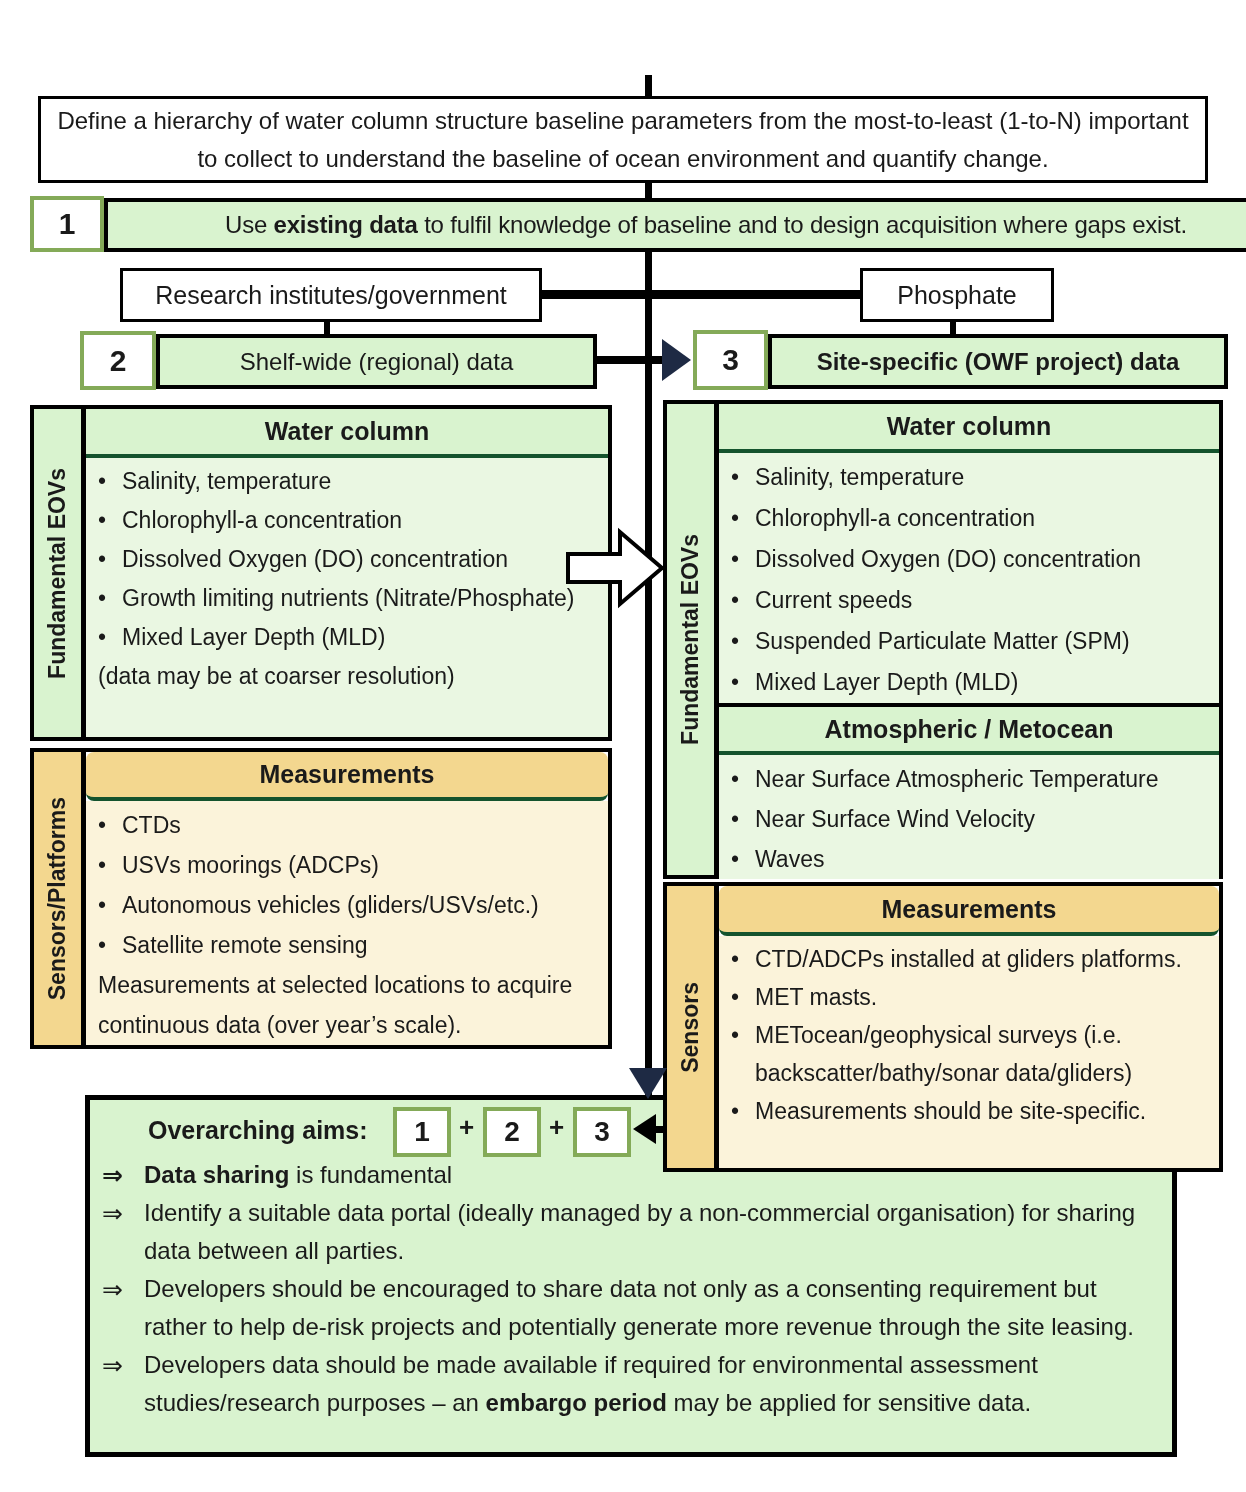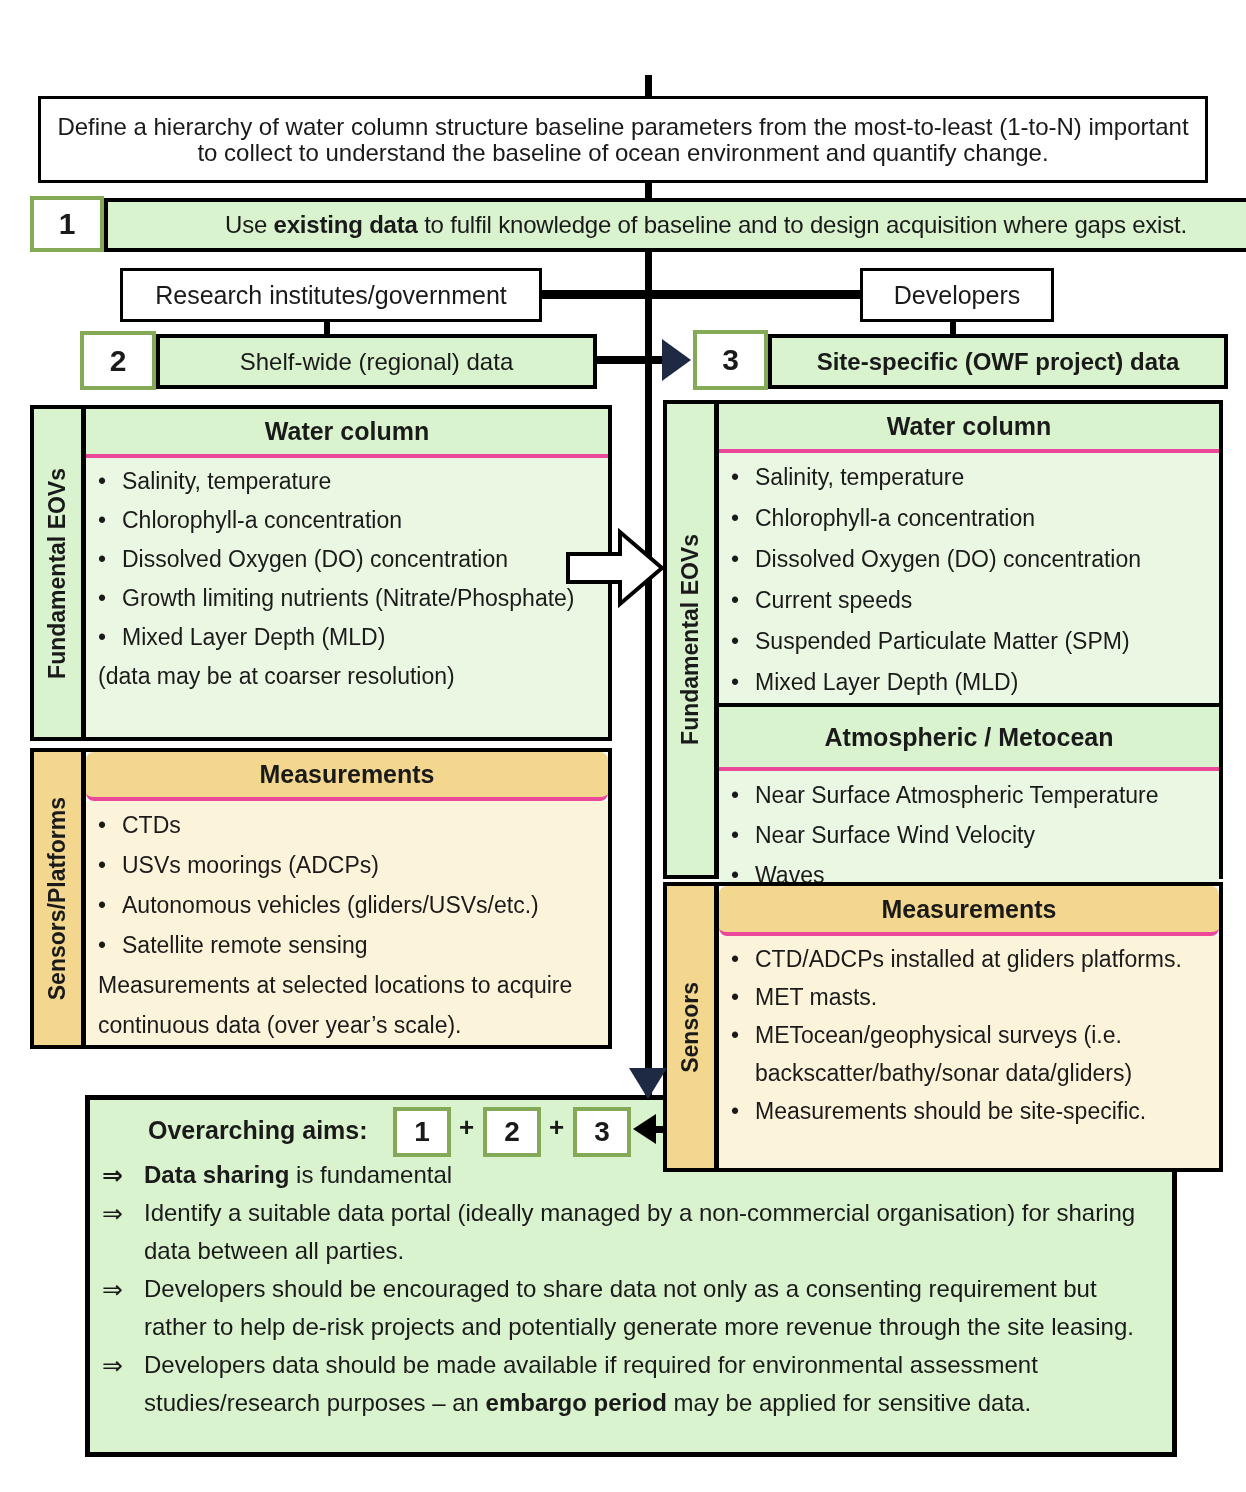--- a/index.html
+++ b/index.html
@@ -19,21 +19,21 @@
   .box-center{display:flex;align-items:center;justify-content:center;text-align:center;}
   .green-bar{background:var(--green);border:4px solid #000;}
   .white-box{background:#fff;border:3px solid #000;}
   .badge{background:#fff;border:4px solid var(--badge);display:flex;align-items:center;justify-content:center;font-weight:bold;font-size:30px;}
   .group{border:4px solid #000;display:flex;background:#fff;}
   .strip{width:52px;border-right:5px solid #000;display:flex;align-items:center;justify-content:center;flex:none;}
   .strip.g{background:var(--green);}
   .strip.t{background:var(--tan);}
   .vlabel{writing-mode:vertical-rl;transform:rotate(180deg);font-weight:bold;font-size:23px;white-space:nowrap;}
   .gmain{flex:1;display:flex;flex-direction:column;min-width:0;}
-  .ghead{border-bottom:4px solid #ec4899;display:flex;align-items:center;justify-content:center;font-weight:bold;font-size:25px;flex:none;}
+  .ghead{border-bottom:4px solid #14532d;display:flex;align-items:center;justify-content:center;font-weight:bold;font-size:25px;flex:none;}
   .ghead.g{background:var(--green);}
   .ghead.t{background:var(--tan);border-radius:8px;}
   .gbody{flex:1;padding:4px 6px 0 12px;font-size:23px;}
   .gbody.g{background:var(--green-light);}
   .gbody.t{background:var(--cream);}
   .bullet{display:flex;}
   .bullet .mk{width:24px;flex:none;}
   .bullet .tx{flex:1;}
   .note{padding-left:0;}
   .lh41{line-height:41px;}
@@ -55,36 +55,36 @@
 <div id="canvas">
 
   <div class="line" style="left:645px;top:75px;width:7px;height:22px;"></div>
   <div class="line" style="left:645px;top:181px;width:7px;height:19px;"></div>
   <div class="line" style="left:645px;top:249px;width:7px;height:846px;"></div>
   <div class="line" style="left:540px;top:290px;width:322px;height:9px;"></div>
   <div class="line" style="left:324px;top:320px;width:6px;height:14px;"></div>
   <div class="line" style="left:950px;top:320px;width:6px;height:14px;"></div>
 
 
-  <div class="abs box-center" style="left:38px;top:96px;width:1170px;height:87px;background:#fff;border:3px solid #000;font-size:24px;line-height:26px;padding:0 14px;">
+  <div class="abs box-center" style="left:38px;top:96px;width:1170px;height:87px;background:#fff;border:3px solid #000;font-size:24px;line-height:38px;padding:0 14px;">
     <span>Define a hierarchy of water column structure baseline parameters from the most-to-least (1-to-N) important to collect to understand the baseline of ocean environment and quantify change.</span>
   </div>
 
   <div class="abs badge" style="left:30px;top:196px;width:74px;height:56px;">
     <span>1</span>
   </div>
   <div class="abs box-center green-bar" style="left:104px;top:198px;width:1204px;height:54px;font-size:24px;letter-spacing:-0.2px;white-space:nowrap;">
     <span><span>Use </span><span class="bold">existing data</span><span> to fulfil knowledge of baseline and to design acquisition where gaps exist.</span></span>
   </div>
 
   <div class="abs box-center white-box" style="left:120px;top:268px;width:422px;height:54px;font-size:25px;">
     <span>Research institutes/government</span>
   </div>
   <div class="abs box-center white-box" style="left:860px;top:268px;width:194px;height:54px;font-size:25px;">
-    <span>Developers</span>
+    <span>Phosphate</span>
   </div>
 
   <div class="abs badge" style="left:80px;top:331px;width:76px;height:59px;">
     <span>2</span>
   </div>
   <div class="abs box-center green-bar" style="left:156px;top:334px;width:441px;height:55px;font-weight:normal;font-size:24px;">
     <span>Shelf-wide (regional) data</span>
   </div>
 
   <div class="line" style="left:597px;top:356px;width:66px;height:8px;"></div>
@@ -188,21 +188,21 @@
           </div>
         <div class="bullet">
             <span class="mk">•</span>
             <span class="tx">Suspended Particulate Matter (SPM)</span>
           </div>
         <div class="bullet">
             <span class="mk">•</span>
             <span class="tx">Mixed Layer Depth (MLD)</span>
           </div>
       </div>
-      <div class="ghead g" style="height:68px;border-top:4px solid #000;">
+      <div class="ghead g" style="height:52px;border-top:4px solid #000;">
         <span>Atmospheric / Metocean</span>
       </div>
       <div class="gbody g lh40">
         <div class="bullet">
             <span class="mk">•</span>
             <span class="tx">Near Surface Atmospheric Temperature</span>
           </div>
         <div class="bullet">
             <span class="mk">•</span>
             <span class="tx">Near Surface Wind Velocity</span>

